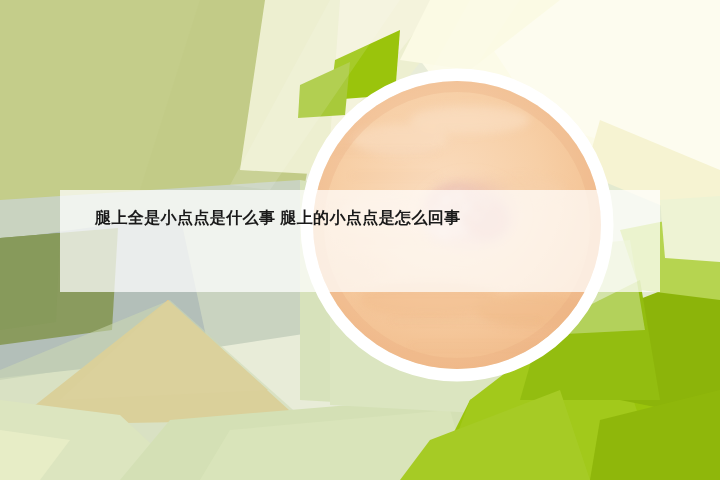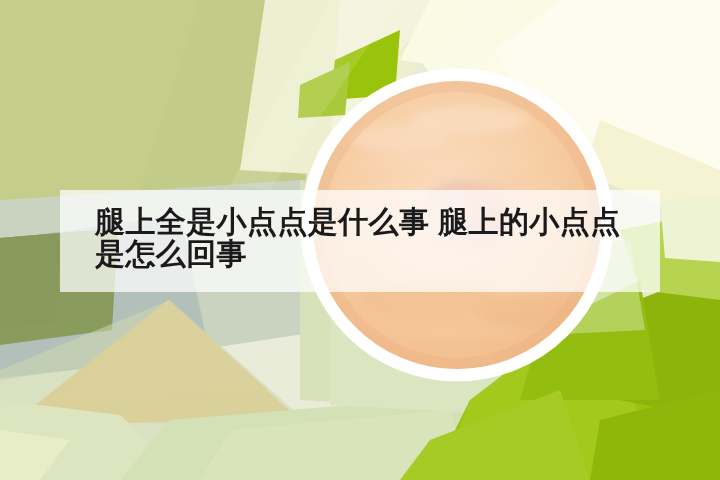--- a/index.html
+++ b/index.html
@@ -29,26 +29,26 @@
     left: 60px;
     top: 190px;
     width: 600px;
     height: 102px;
     background: rgba(255, 255, 255, 0.72);
     z-index: 4;
   }
   .title-text {
     position: absolute;
     left: 95px;
-    top: 207px;
+    top: 197px;
     width: 545px;
     z-index: 5;
     font-family: "Liberation Sans", "DejaVu Sans", sans-serif;
-    font-size: 30px;
-    line-height: 32px;
+    font-size: 16px;
+    line-height: 44px;
     font-weight: bold;
     color: #1a1a1a;
     letter-spacing: 0.4px;
     white-space: pre-wrap;
     text-rendering: geometricPrecision;
   }
 </style>
 </head>
 <body>
 

